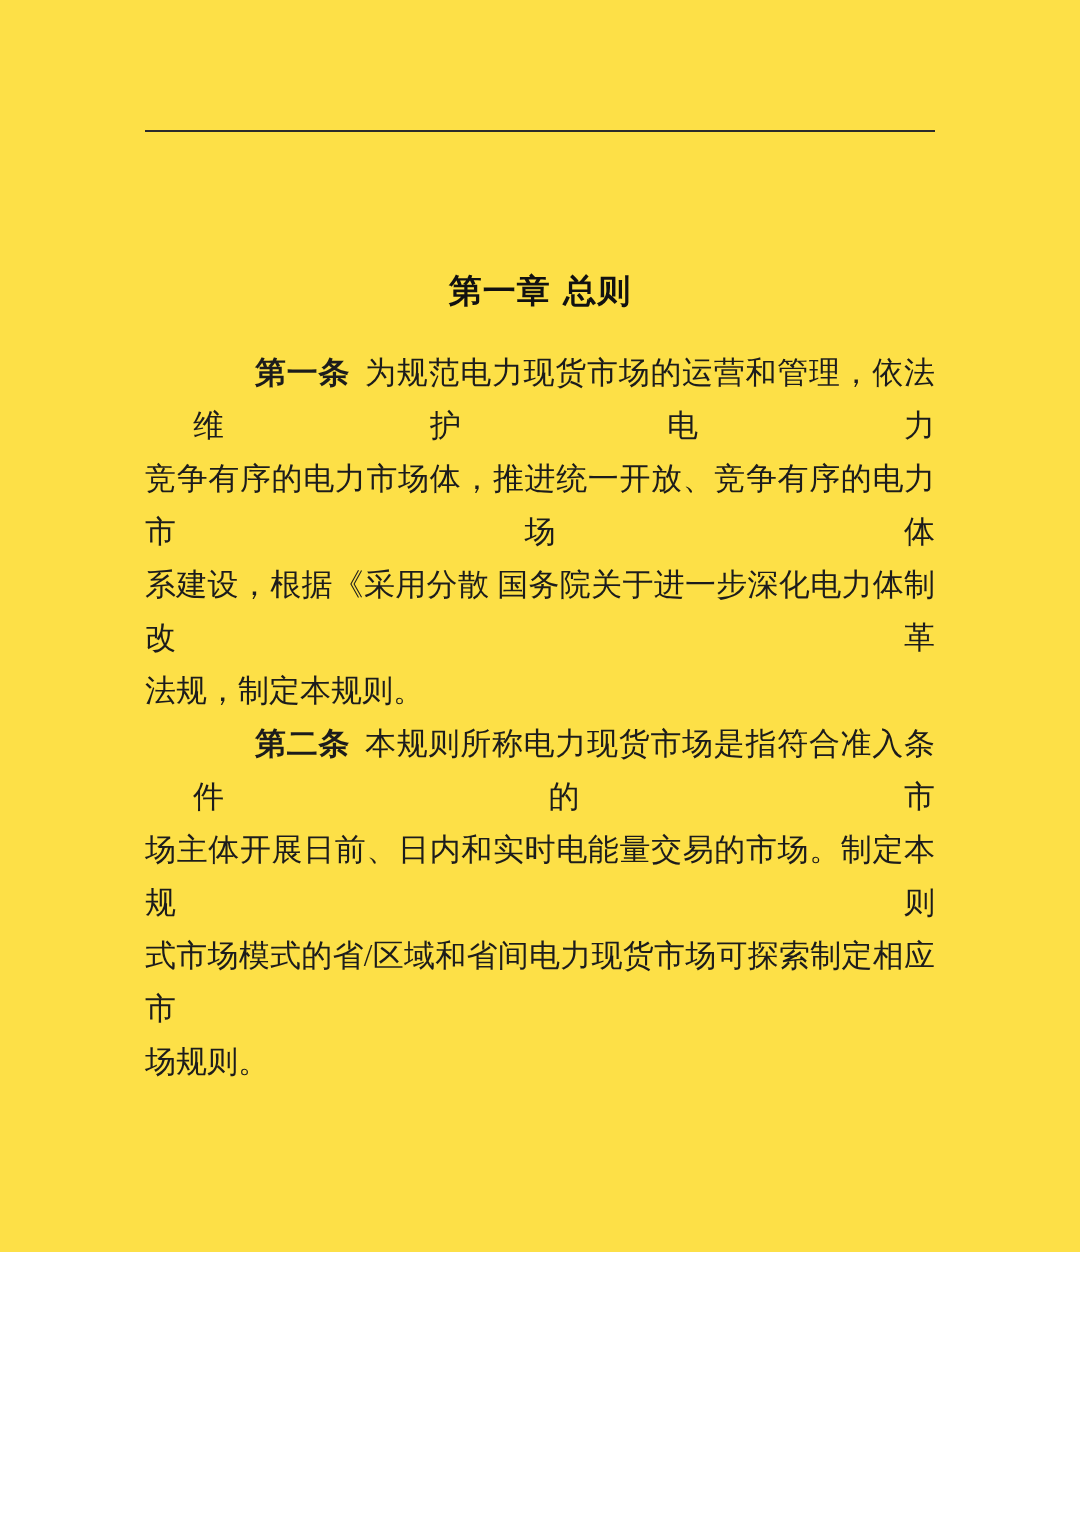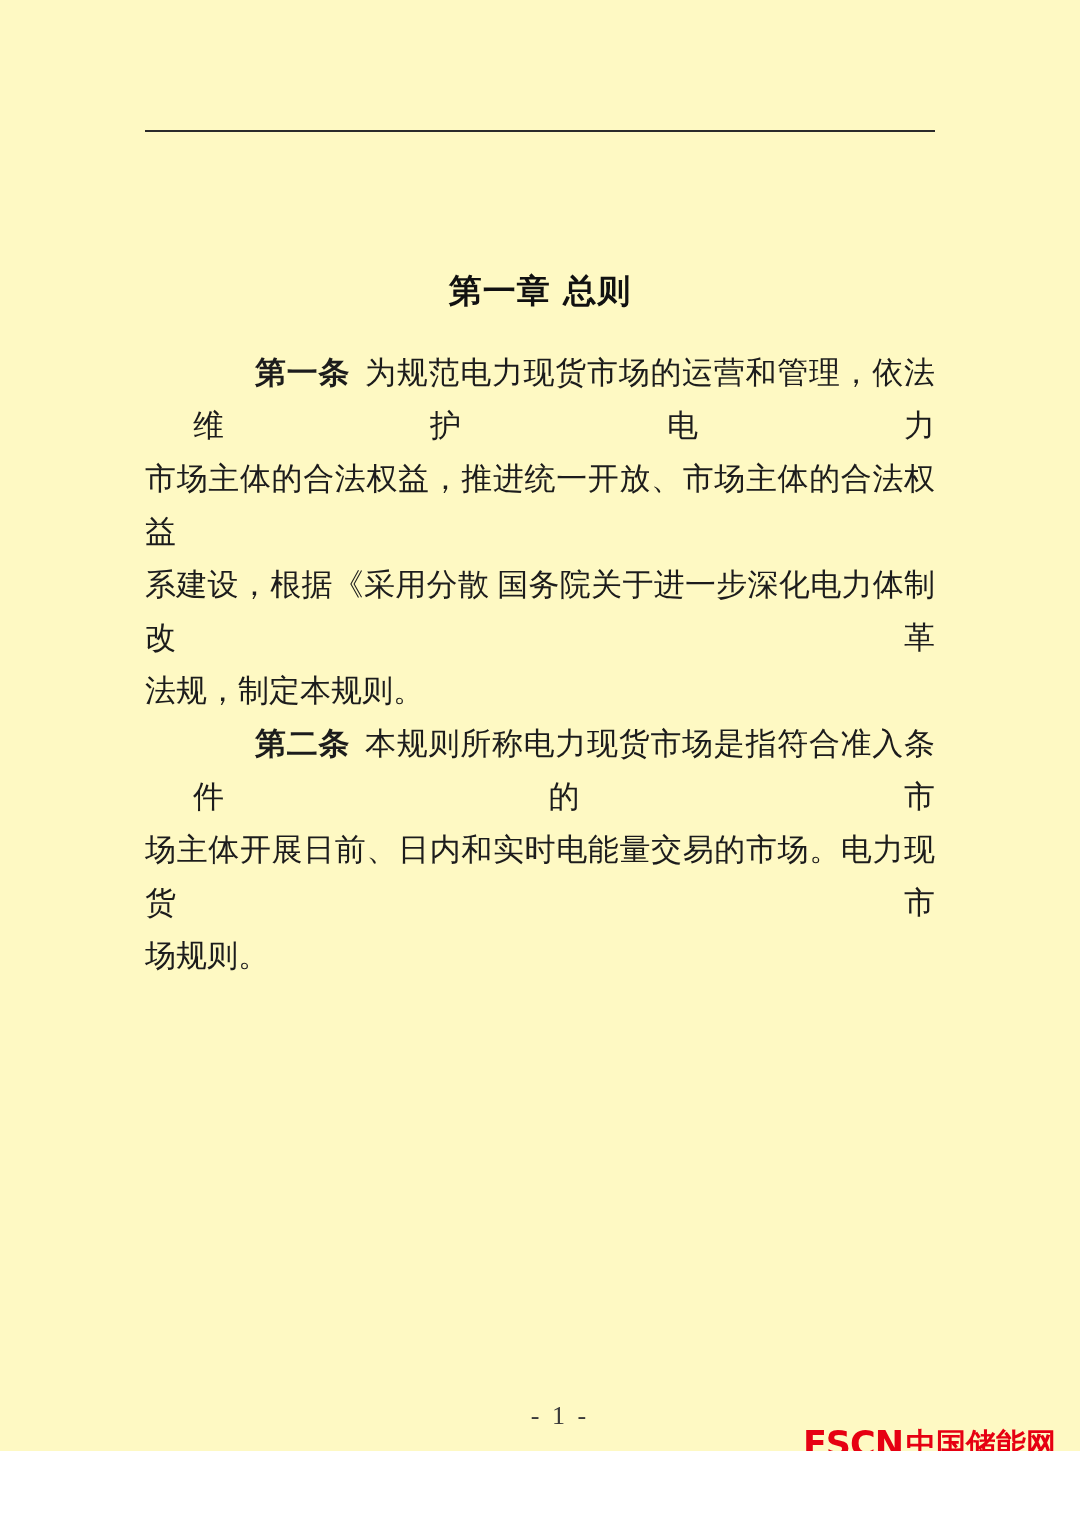--- a/index.html
+++ b/index.html
@@ -1,20 +1,20 @@
 <!DOCTYPE html>
 <html lang="zh"><head>
 <meta charset="utf-8">
 <style>
   html, body { margin:0; padding:0; background:#ffffff; }
   .page {
     position:relative;
-    width:1080px; height:1451px;
+    width:1080px; height:1252px;
     margin:0 auto;
-    background:#fef9c3;
+    background:#fde047;
     overflow:hidden;
     font-family:"Liberation Serif","DejaVu Serif",serif;
     color:#1c1c1c;
   }
   .top-rule {
     position:absolute;
     left:145px; top:130px;
     width:790px; height:2px;
     background:#2b2b2b;
   }
@@ -79,25 +79,26 @@
 <body>
 
 <div class="page">
 
   <div class="top-rule"></div>
 
   <h1 class="chapter-title">第一章 总则</h1>
 
   <main class="doc-body">
       <div class="line first"><b class="lead">第一条</b>为规范电力现货市场的运营和管理，依法维护电力</div>
-      <div class="line">市场主体的合法权益，推进统一开放、市场主体的合法权益</div>
+      <div class="line">竞争有序的电力市场体，推进统一开放、竞争有序的电力市场体</div>
       <div class="line">系建设，根据《采用分散 国务院关于进一步深化电力体制改革</div>
       <div class="line last">法规，制定本规则。</div>
       <div class="line first"><b class="lead">第二条</b>本规则所称电力现货市场是指符合准入条件的市</div>
-      <div class="line">场主体开展日前、日内和实时电能量交易的市场。电力现货市</div>
+      <div class="line">场主体开展日前、日内和实时电能量交易的市场。制定本规则</div>
+      <div class="line">式市场模式的省/区域和省间电力现货市场可探索制定相应市</div>
       <div class="line last">场规则。</div>
     </main>
 
   <div class="page-number">- 1 -</div>
 
   <div class="escn-logo" style="color: rgb(230, 0, 18);">
     <span class="escn-latin">ESCN</span><span class="escn-cjk">中国储能网</span>
   </div>
 
 </div>

